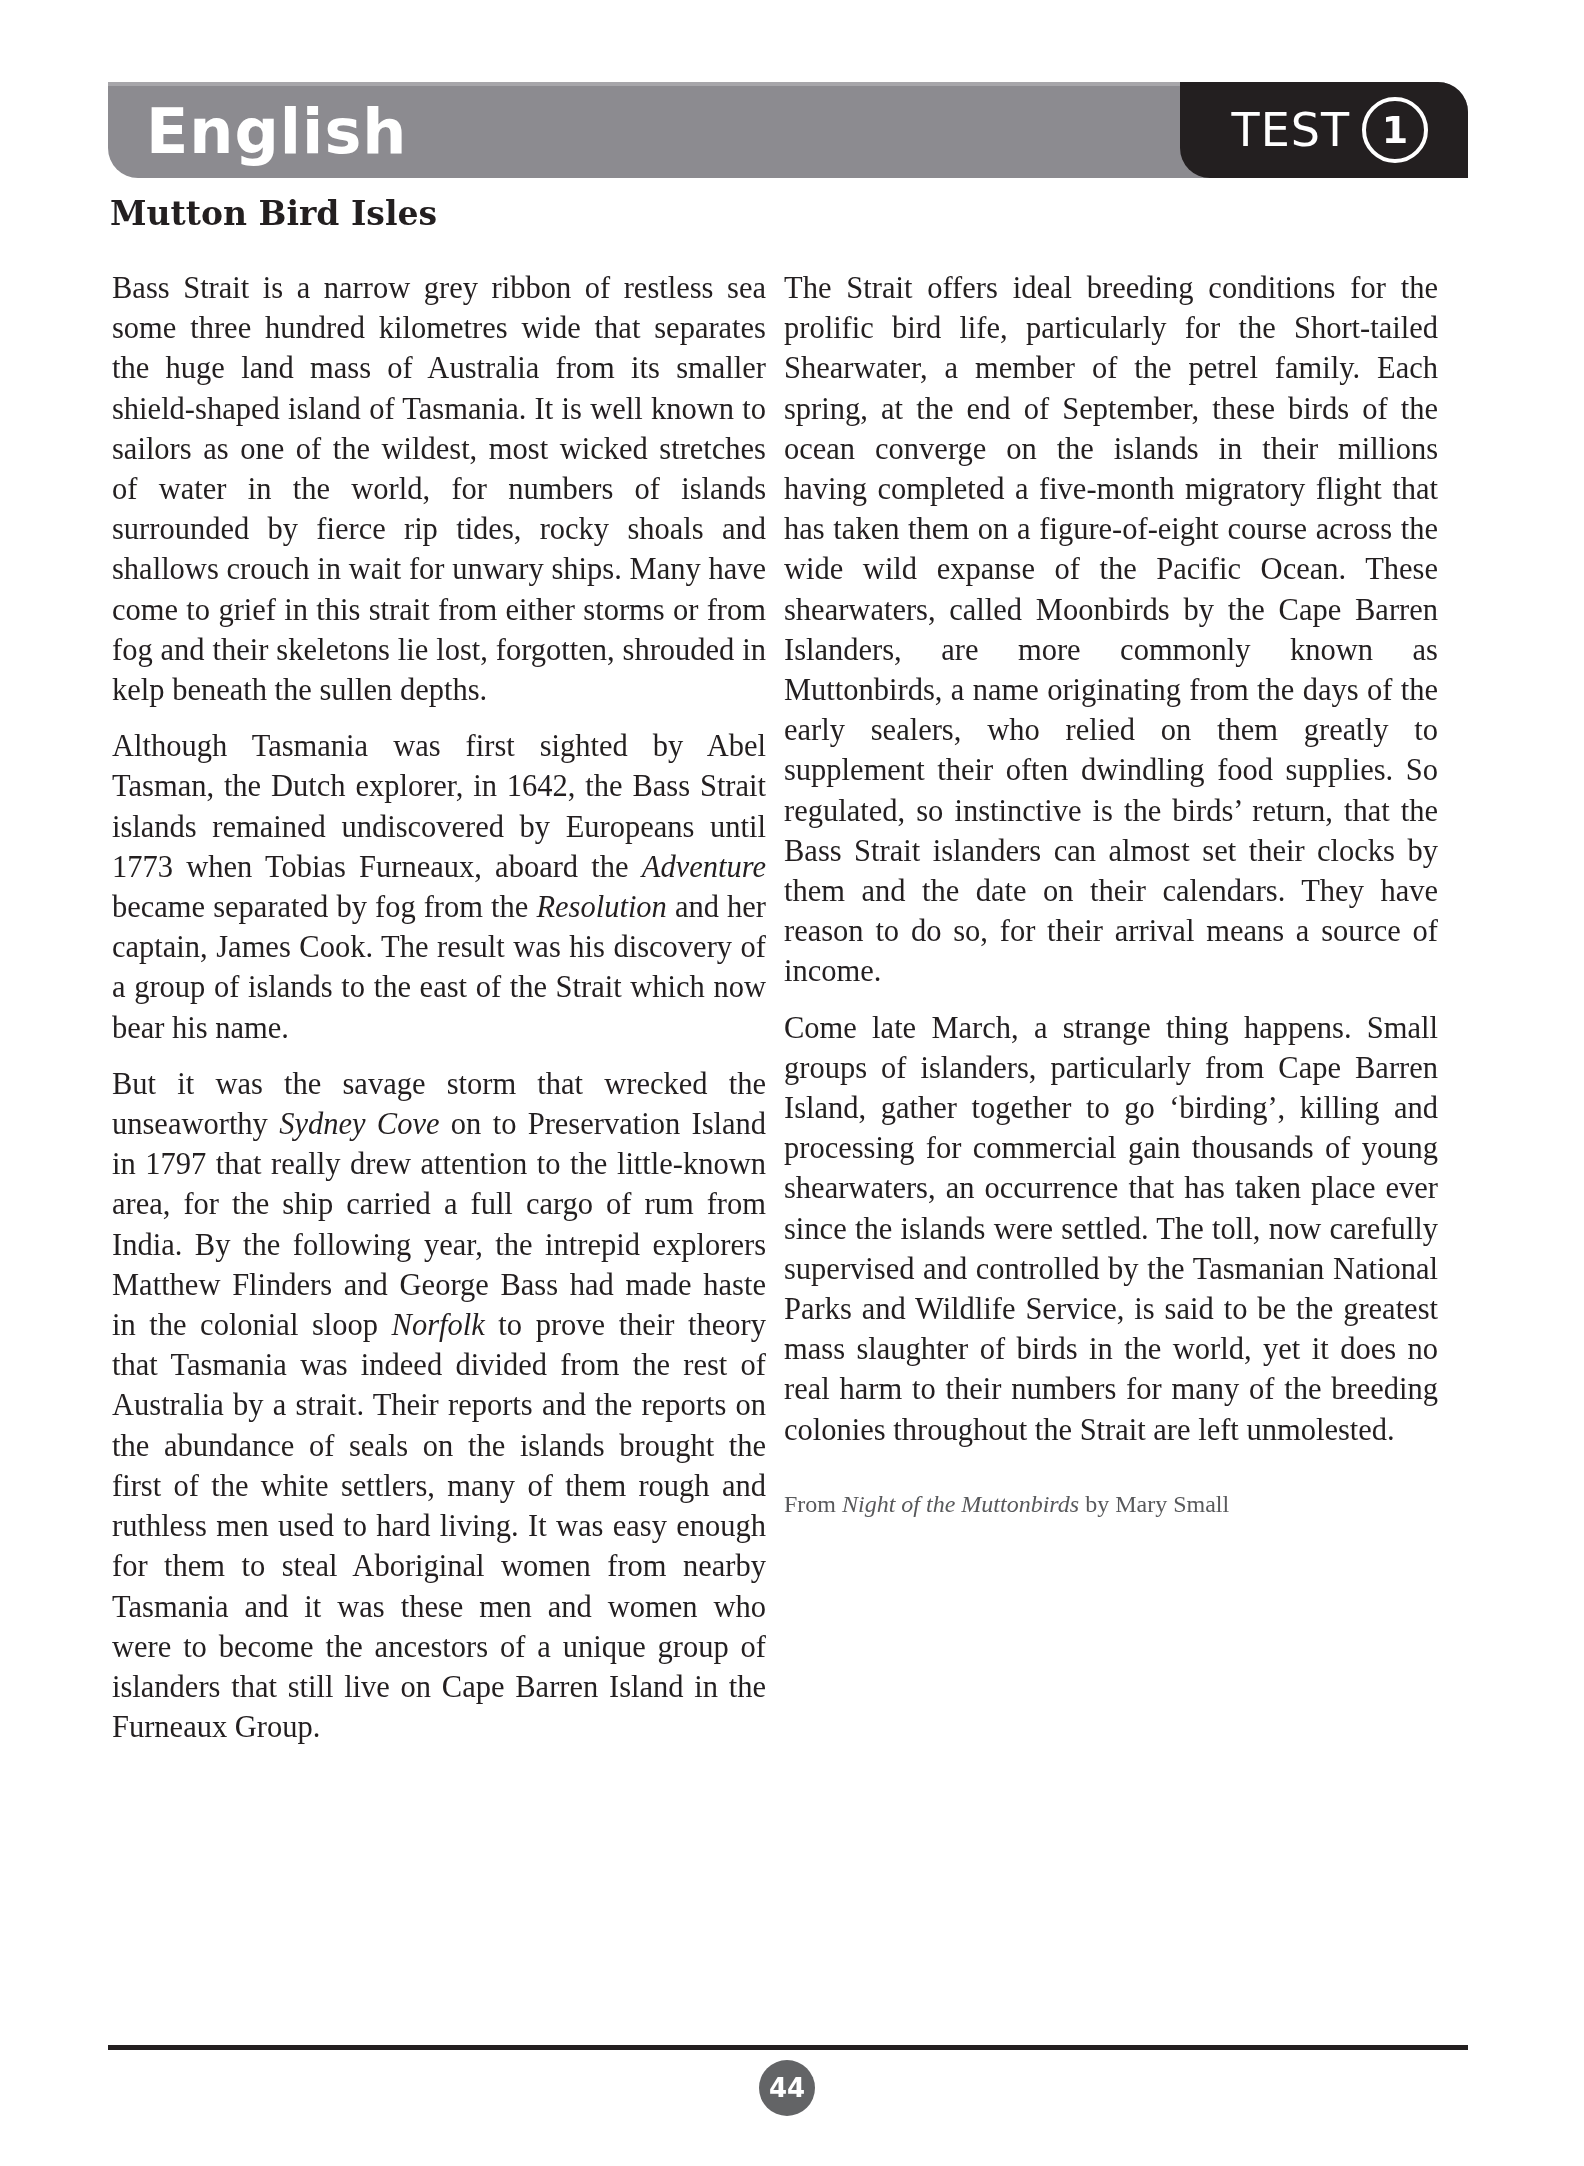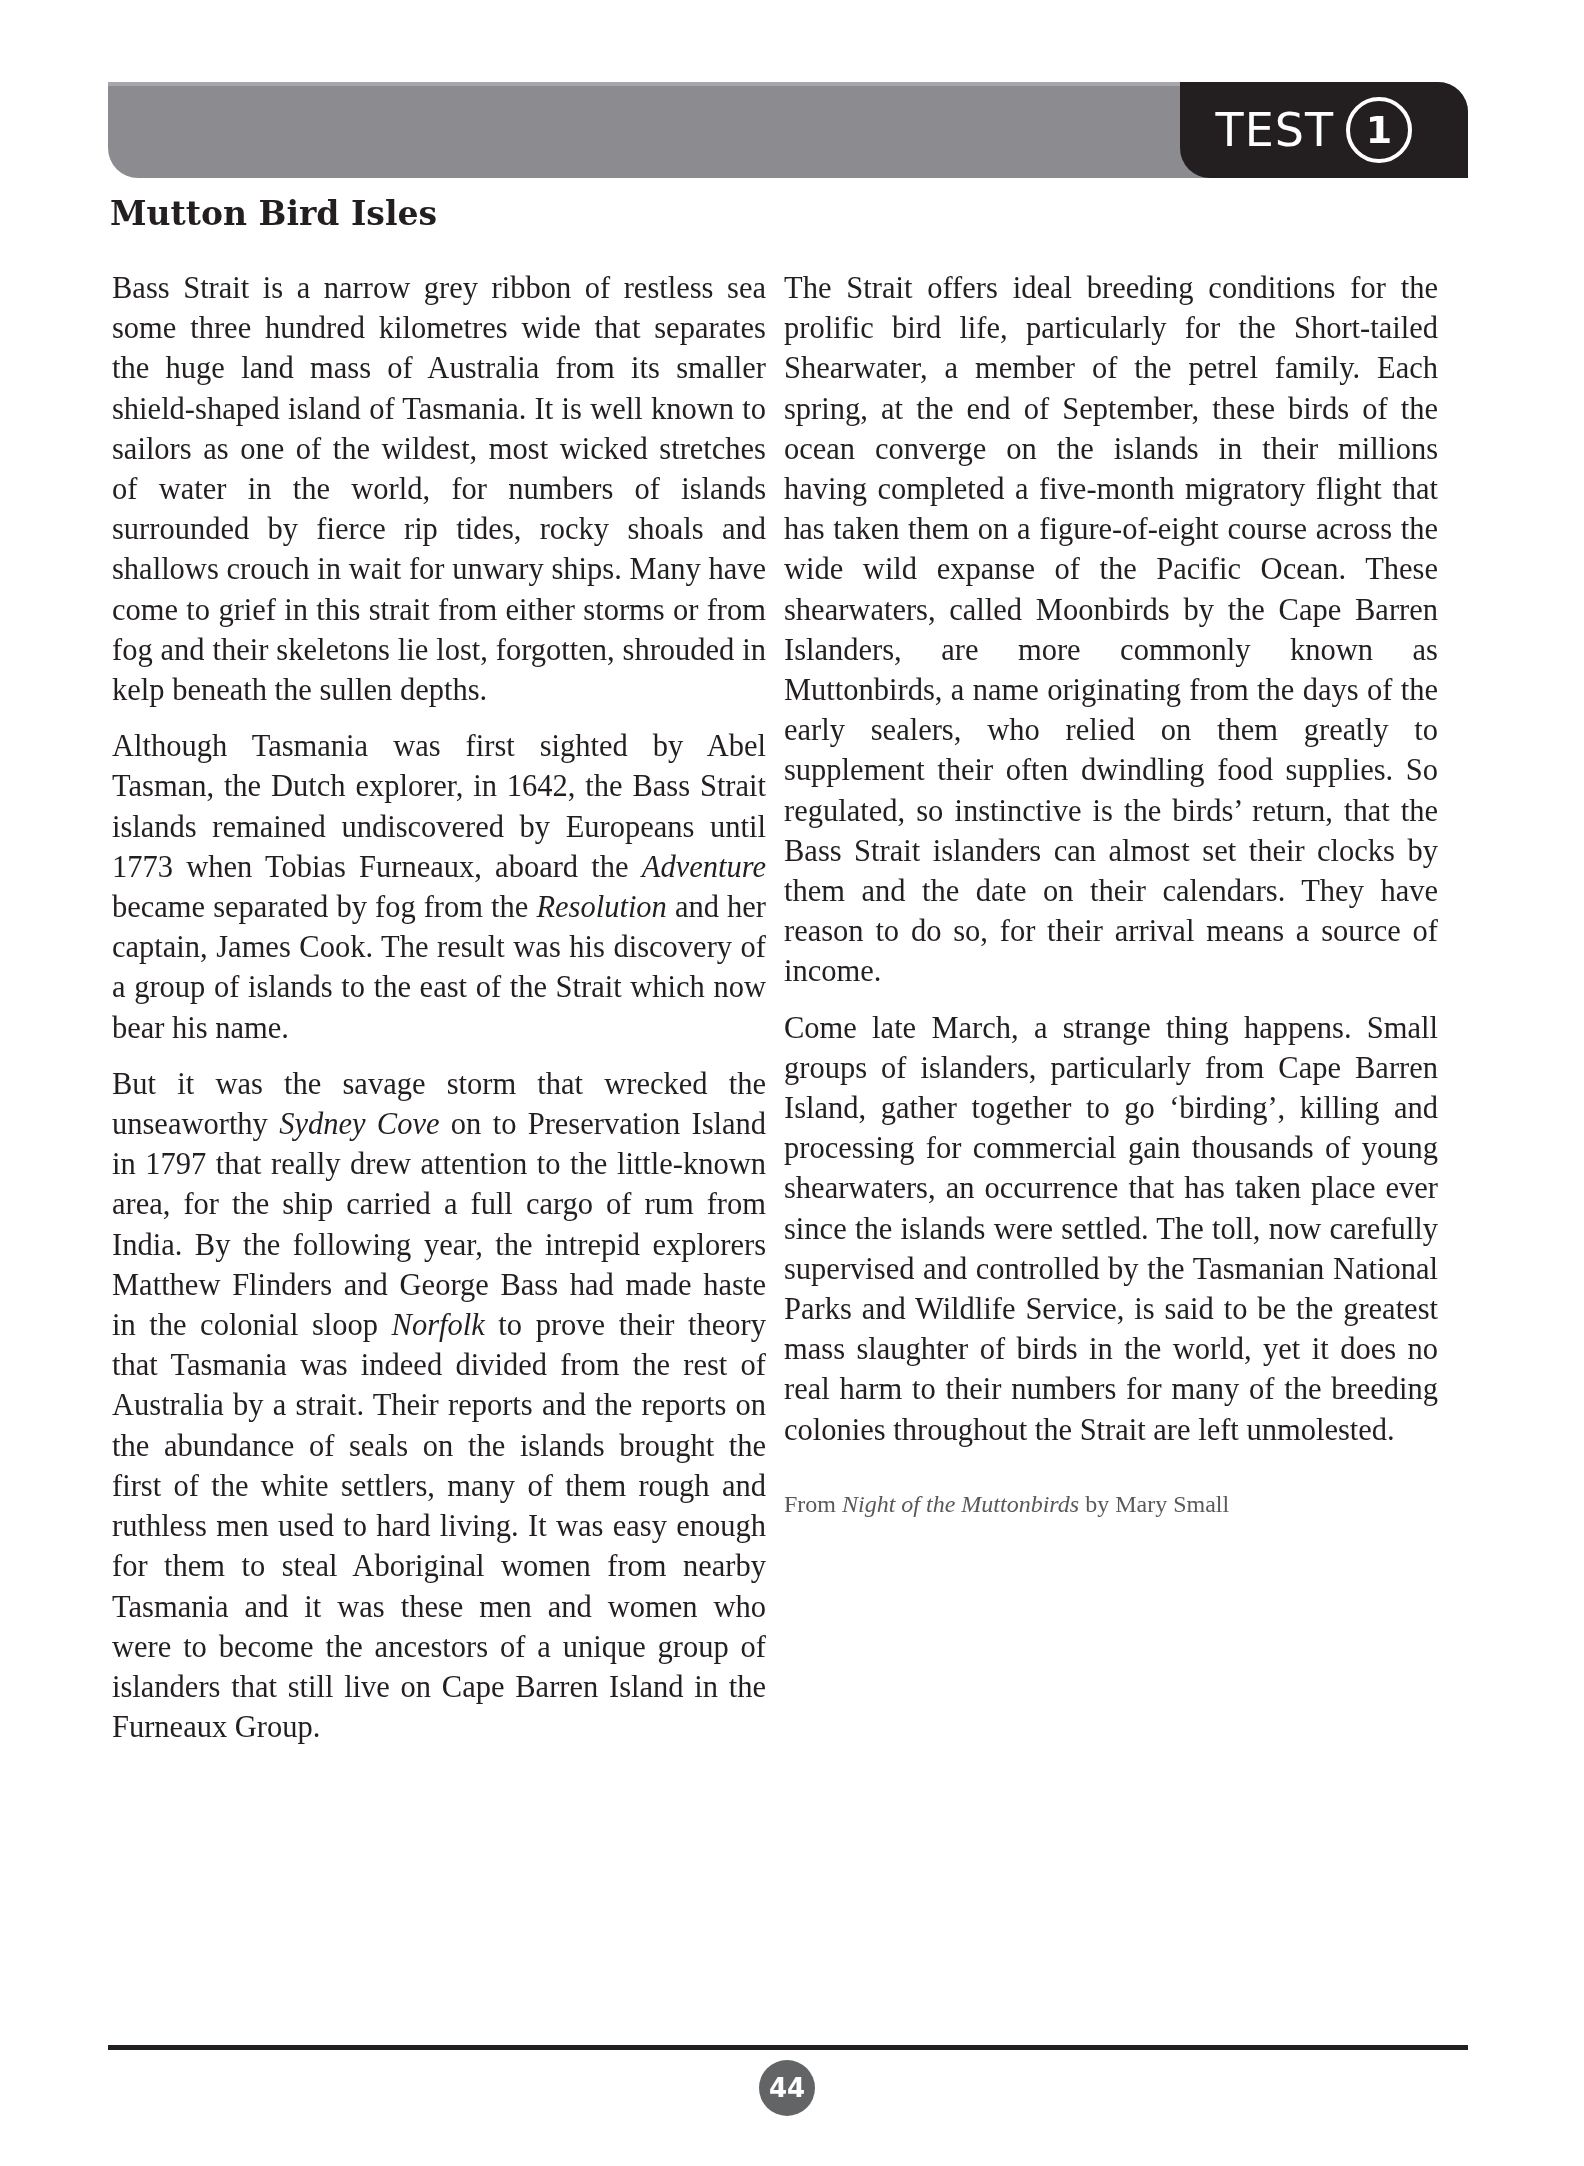--- a/index.html
+++ b/index.html
@@ -11,21 +11,21 @@
     box-sizing: border-box;
   }
   .subject {
     position: absolute; left: 38px; top: 2px;
     font-family: "DejaVu Sans", sans-serif; font-weight: bold; font-size: 62px;
     color: #ffffff; letter-spacing: 1px; line-height: 88px;
   }
   .test-box {
     position: absolute; right: 0; top: -4px; width: 288px; height: 96px;
     background: #231f20; border-radius: 0 30px 0 30px;
-    display: flex; align-items: center; justify-content: flex-end; padding-right: 56px; box-sizing: border-box;
+    display: flex; align-items: center; justify-content: flex-end; padding-right: 40px; box-sizing: border-box;
   }
   .test-label {
     font-family: "DejaVu Sans", sans-serif; font-size: 46px; color: #ffffff; letter-spacing: 1px; margin-right: 12px;
   }
   .test-num {
     width: 66px; height: 66px; border: 4px solid #ffffff; border-radius: 50%; box-sizing: border-box;
     display: flex; align-items: center; justify-content: center;
     font-family: "DejaVu Sans", sans-serif; font-weight: bold; font-size: 38px; color: #ffffff;
   }
   .title {
@@ -49,20 +49,21 @@
   .page-num {
     position: absolute; left: 759px; top: 2060px; width: 56px; height: 56px; border-radius: 50%;
     background: #636466; color: #ffffff; display: flex; align-items: center; justify-content: center;
     font-family: "DejaVu Sans", sans-serif; font-weight: bold; font-size: 26px;
   }
 </style>
 </head>
 <body>
 
 <div class="header-bar">
+  <div class="subject">English</div>
   <div class="test-box">
     <span class="test-label">TEST</span>
     <span class="test-num">1</span>
   </div>
 </div>
 
 <h1 class="title">Mutton Bird Isles</h1>
 
 <div class="col col-left" id="col-left">
     <p><span>Bass Strait is a narrow grey ribbon of restless sea some three hundred kilometres wide that separates the huge land mass of Australia from its smaller shield-shaped island of Tasmania. It is well known to sailors as one of the wildest, most wicked stretches of water in the world, for numbers of islands surrounded by fierce rip tides, rocky shoals and shallows crouch in wait for unwary ships. Many have come to grief in this strait from either storms or from fog and their skeletons lie lost, forgotten, shrouded in kelp beneath the sullen depths.</span></p>

